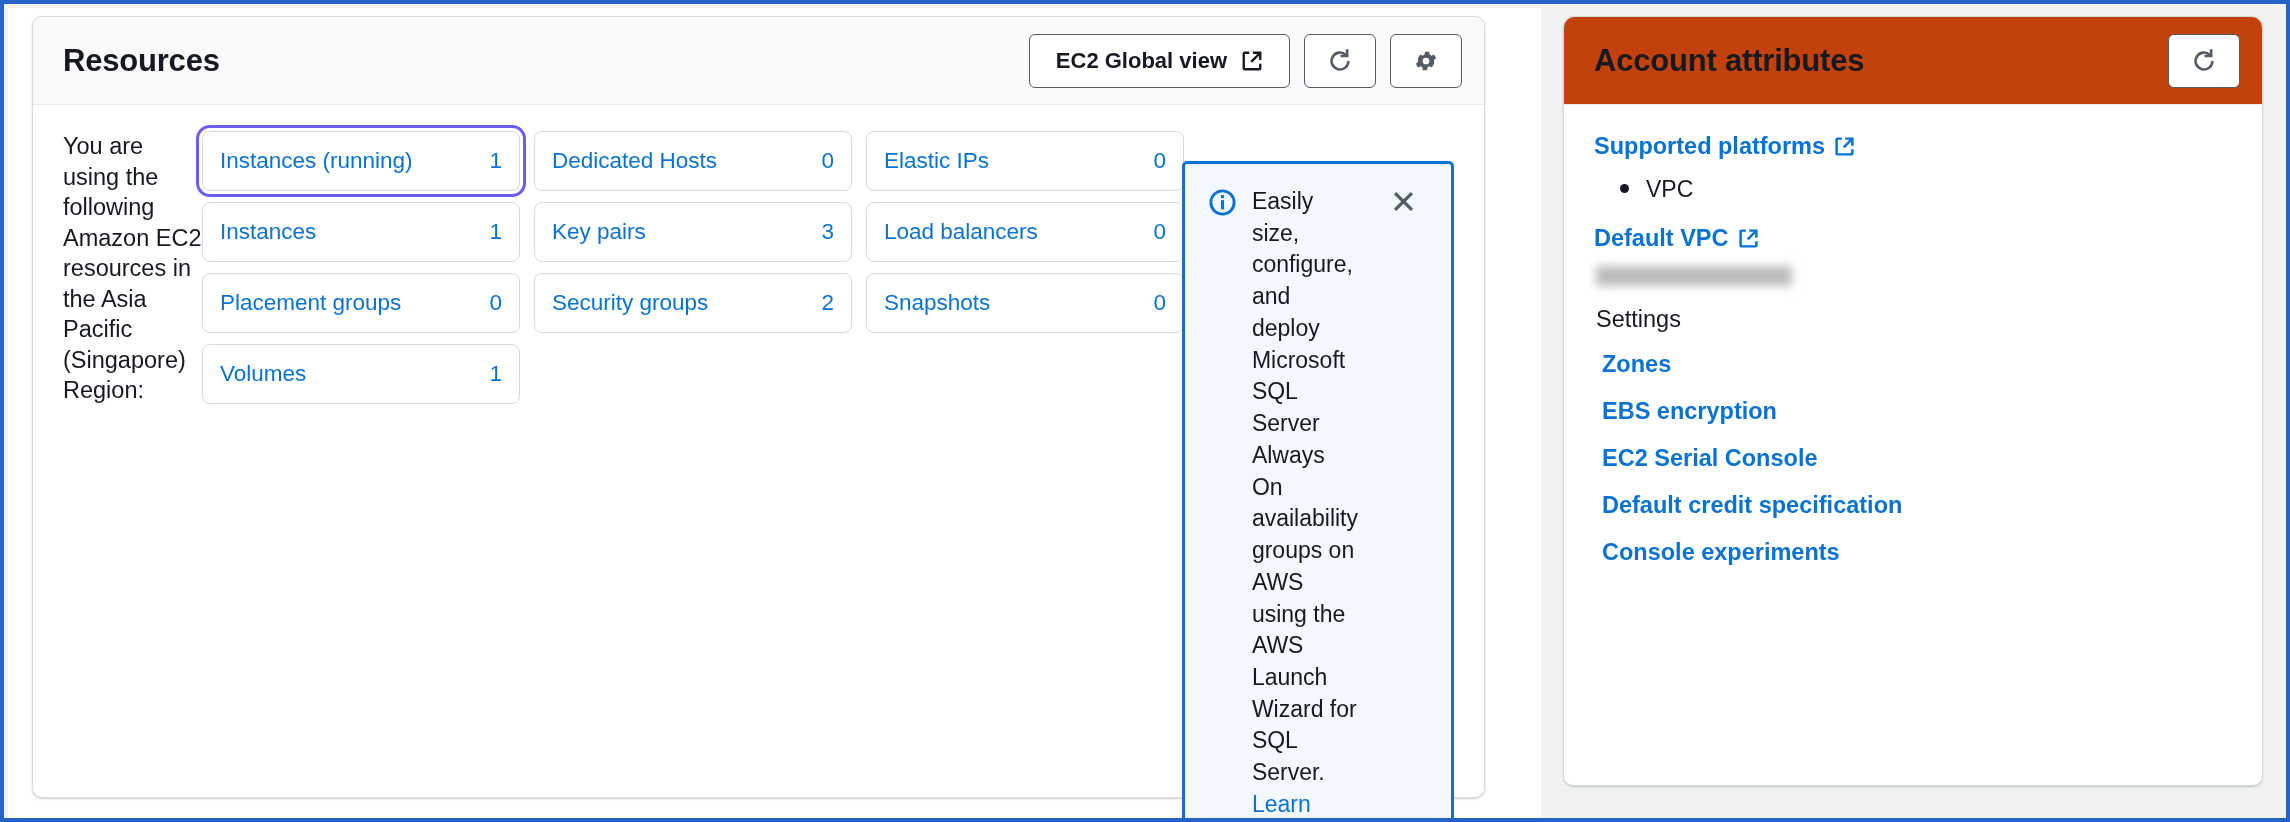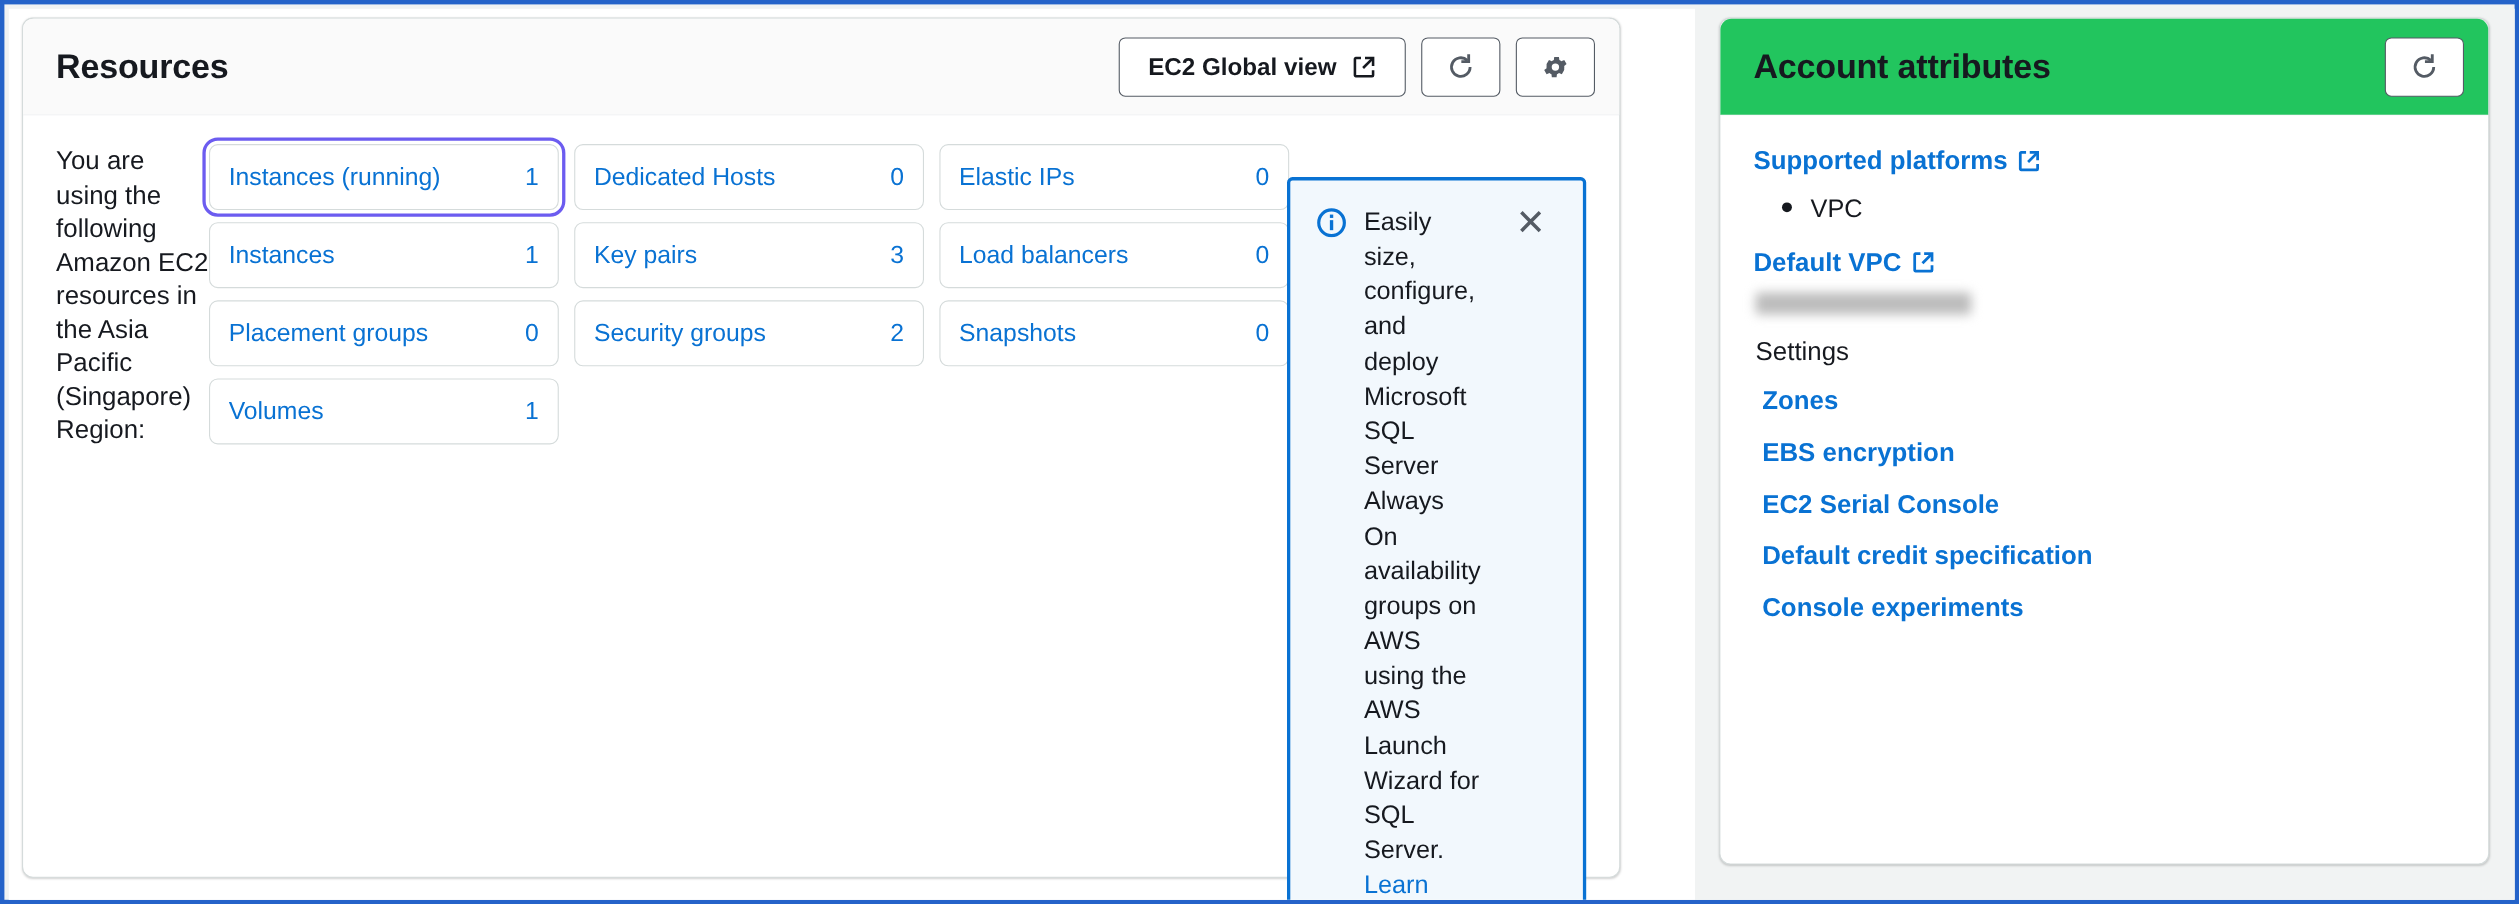--- a/index.html
+++ b/index.html
@@ -29,21 +29,21 @@
     align-items: flex-start;
     gap: 0px;
     background: #f1f3f3;
   }
 
   
   .resources-col {
     width: 1533px;
     height: 814px;
     background: #ffffff;
-    padding: 8px 0 0 12px;
+    padding: 8px 0 0 24px;
   }
 
   .card {
     background: #ffffff;
     border: 1px solid #d5dbdb;
     border-radius: 10px;
     box-shadow: 0 1px 2px rgba(0,0,0,0.18);
   }
 
   .resources-card {
@@ -182,21 +182,21 @@
     padding: 8px 22px 0 22px;
     background: #f1f3f3;
   }
   .attrs-card {
     width: 700px;
     height: 770px;
     display: flex;
     flex-direction: column;
   }
   .attrs-header {
-    background: #22c55e;
+    background: #c2410c;
     border-bottom: 1px solid #e9ebed;
     border-radius: 10px 10px 0 0;
     display: flex;
     align-items: center;
     justify-content: space-between;
     padding: 0 22px 0 30px;
     height: 88px;
     flex: none;
   }
   .attrs-body { padding: 28px 30px 0 30px; }

